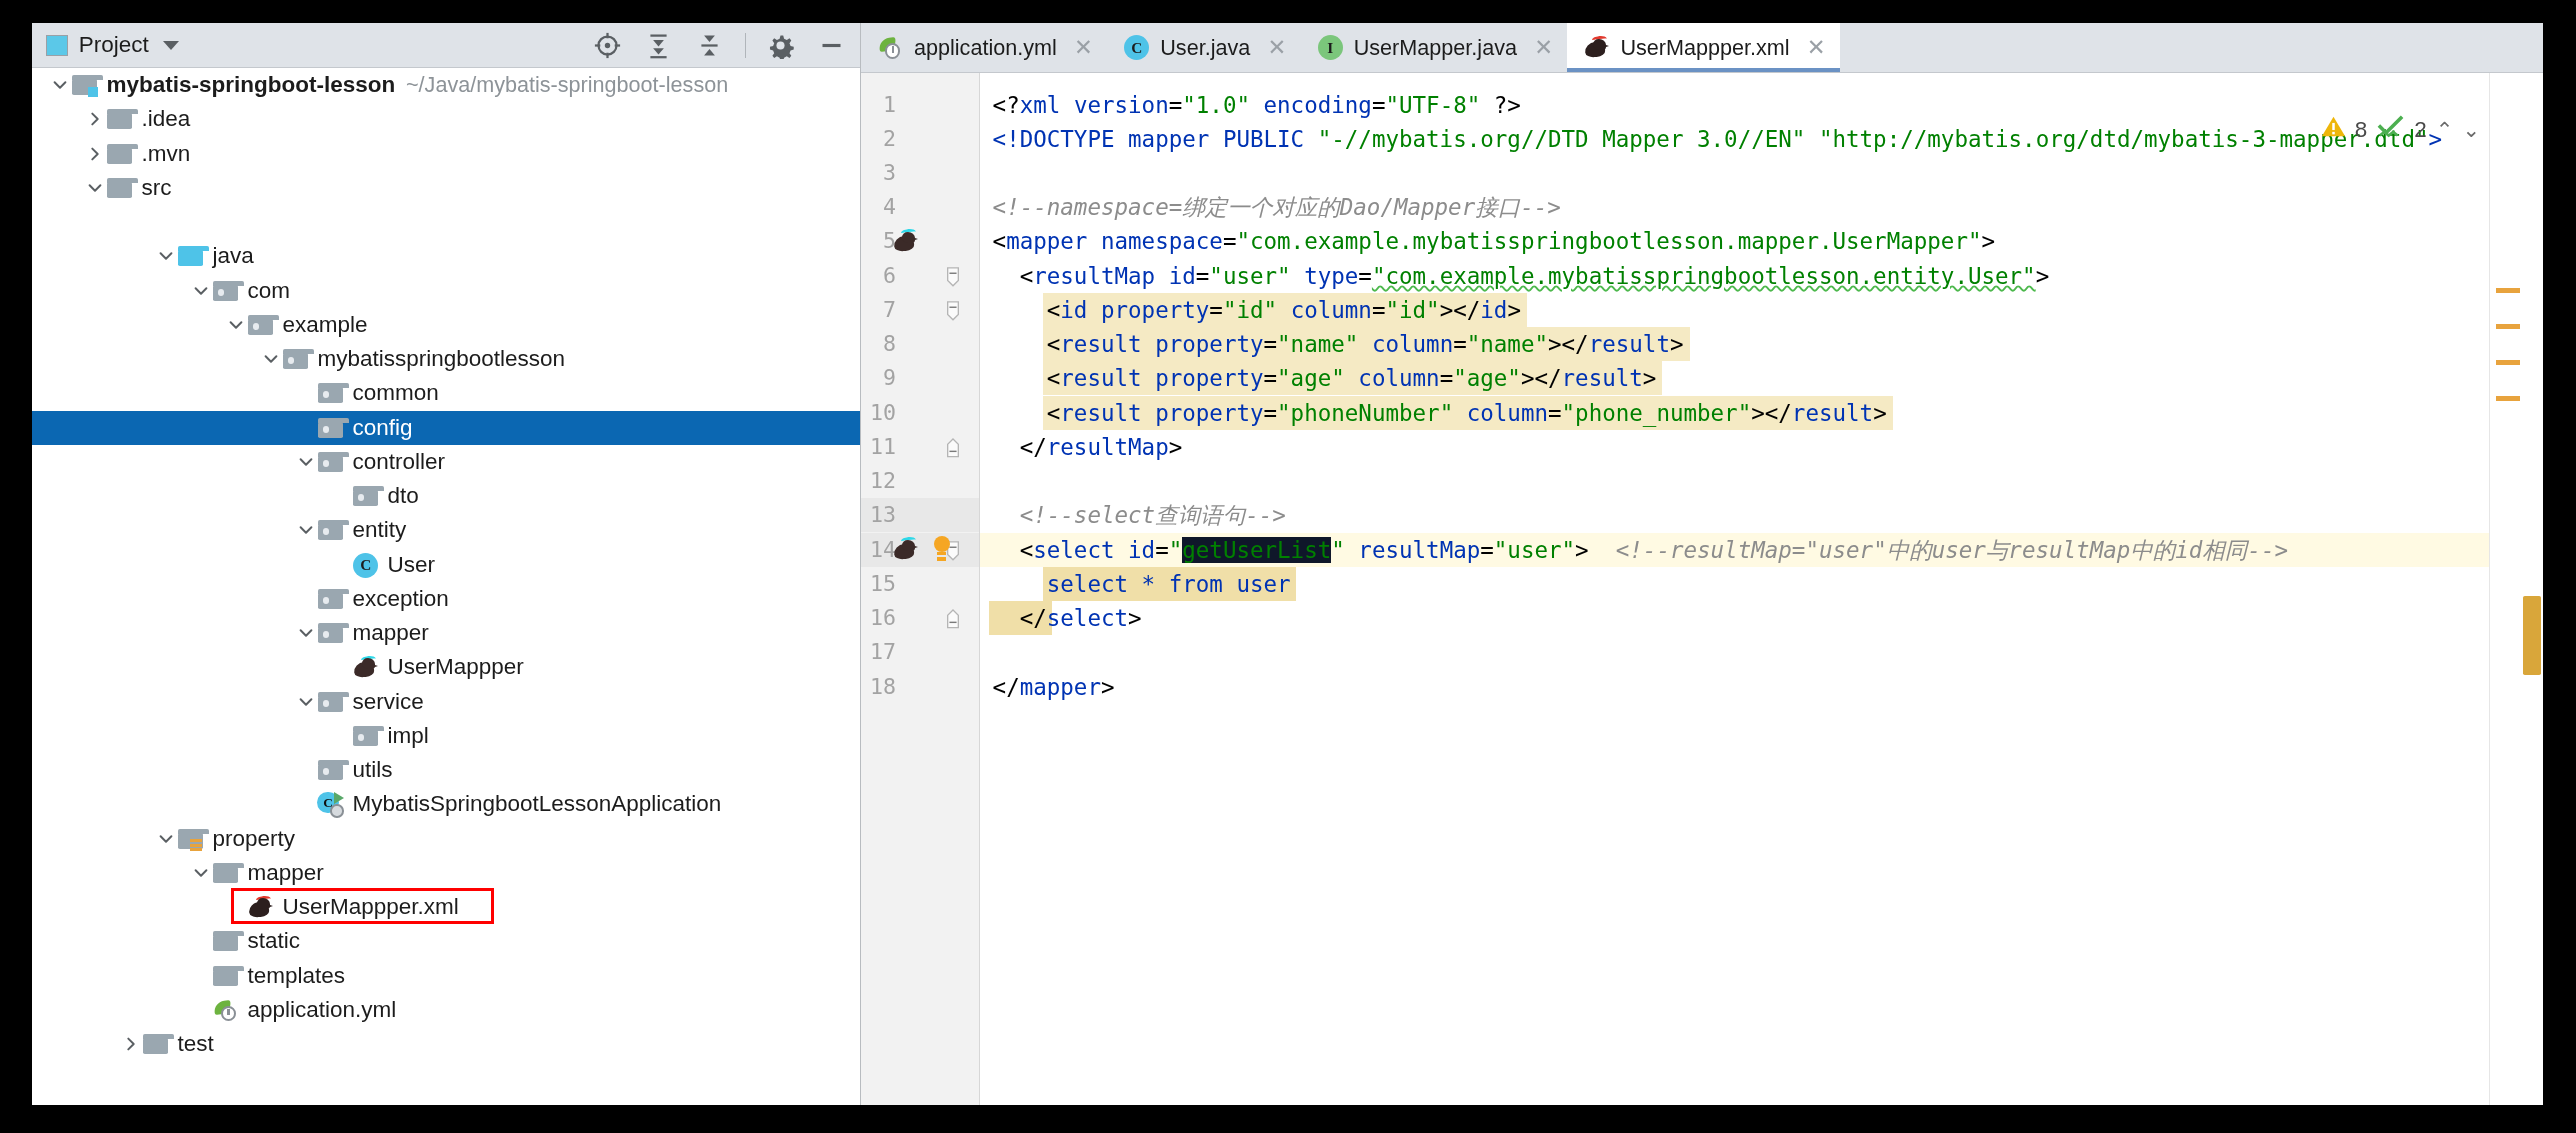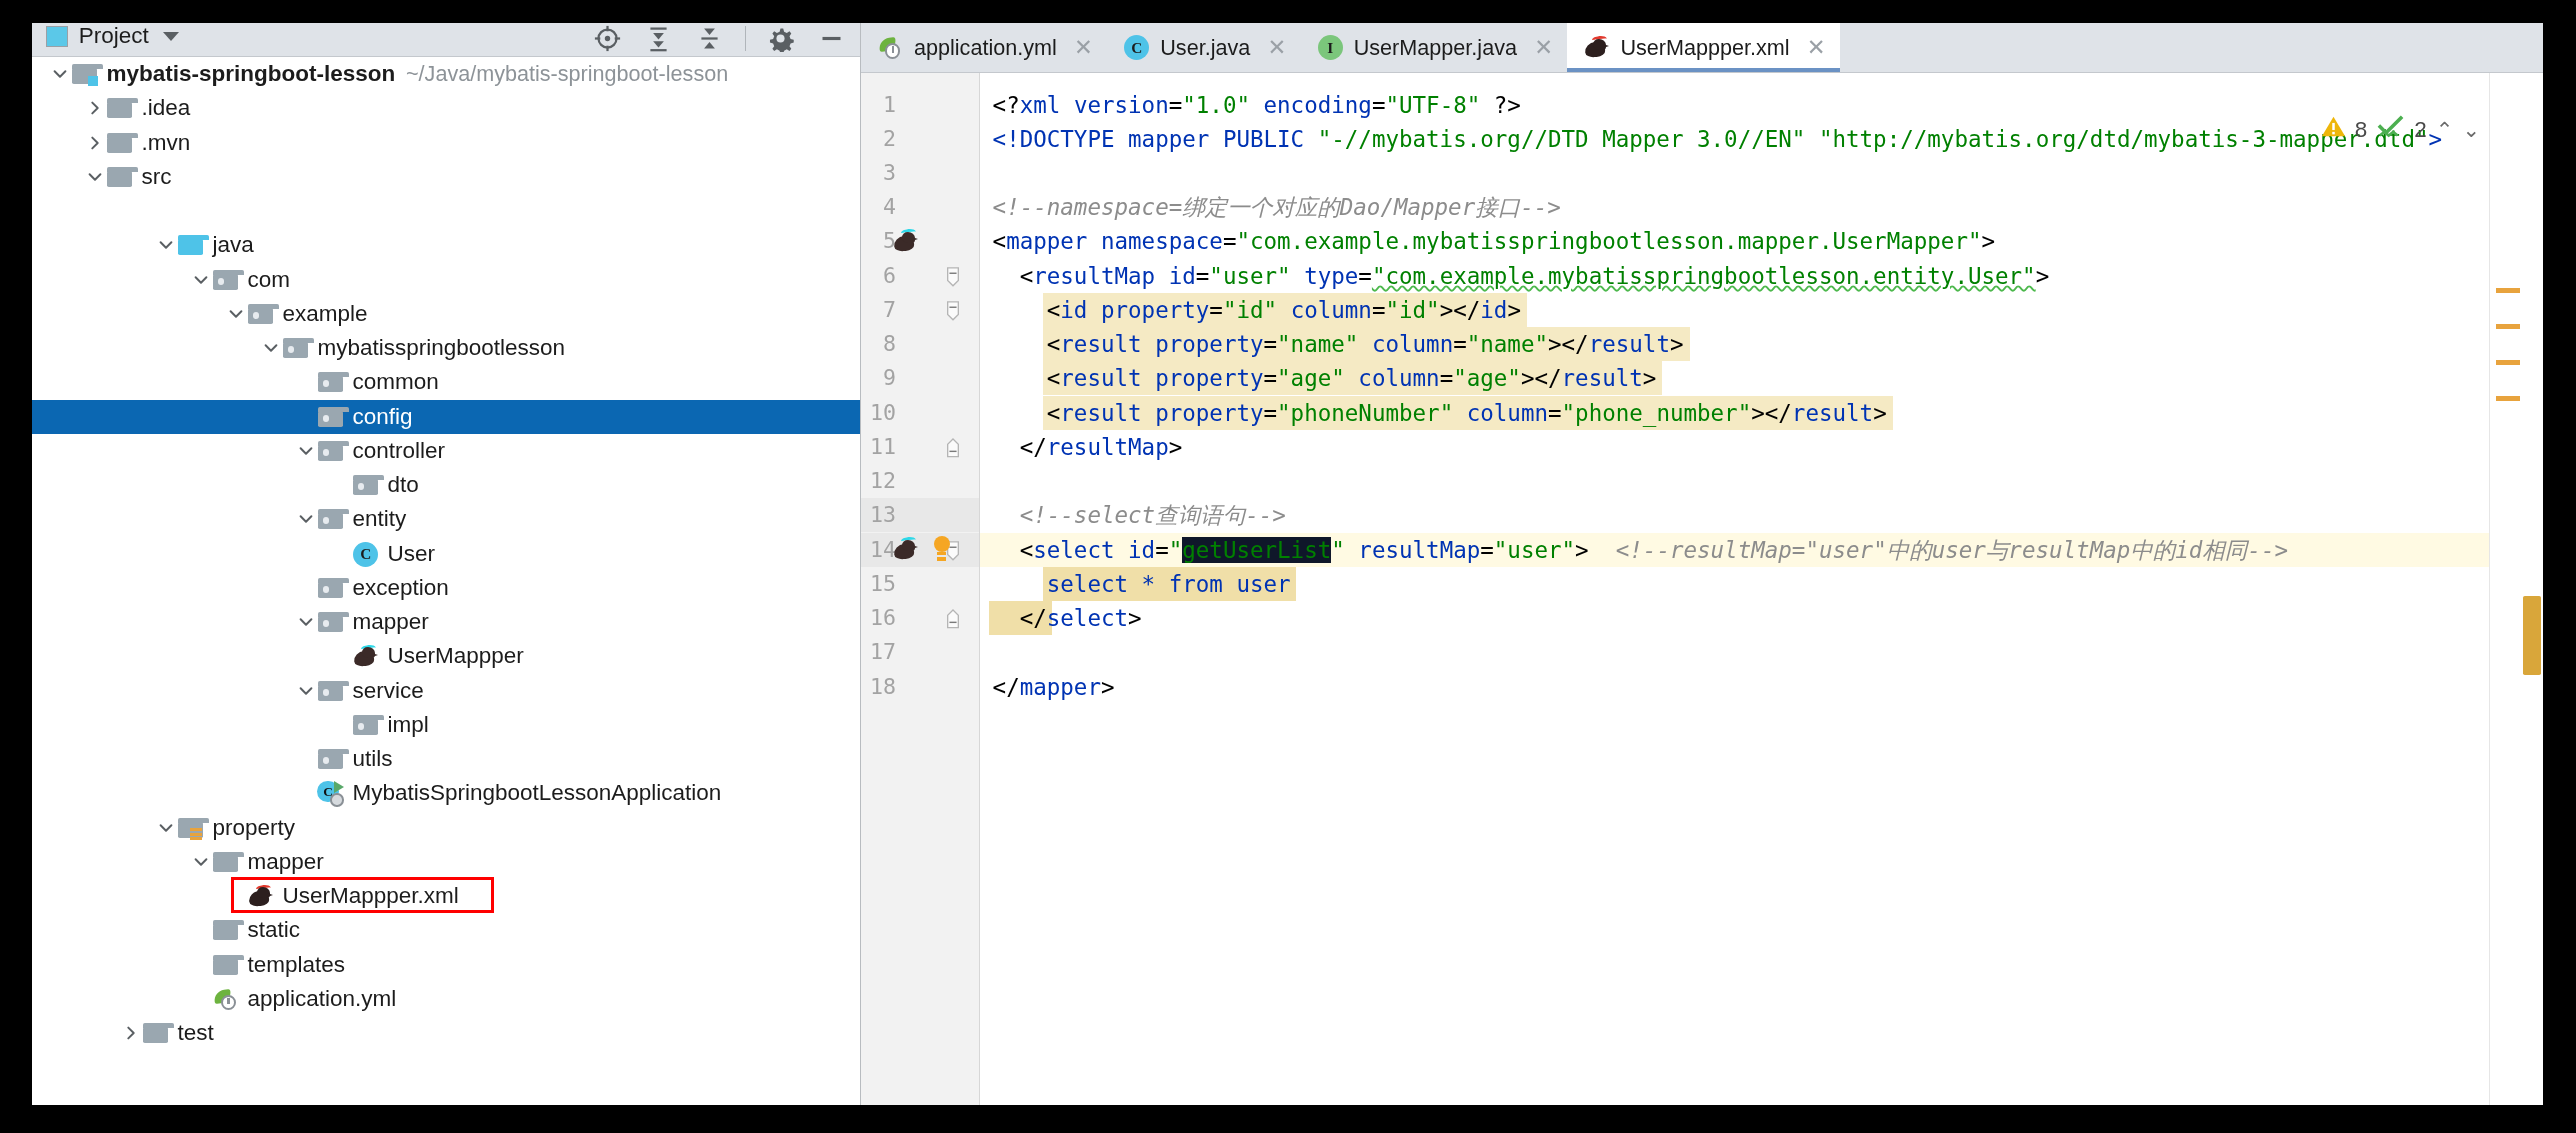--- a/index.html
+++ b/index.html
@@ -28,23 +28,23 @@
   .ide-body { display: flex; flex: 1; min-height: 0; }
 
   
   .project-panel {
     width: 829px;
     display: flex; flex-direction: column;
     background: #fff;
     border-right: 0.9px solid #b8bcc0;
   }
   .panel-header {
-    height: 34px;
+    height: 45px;
     background: #dfe3e8;
-    display: flex; align-items: flex-start;
+    display: flex; align-items: center;
     padding: 0 12.6px 0 14.4px;
     border-bottom: 0.9px solid #c4c8cd;
     flex: none;
   }
   .panel-title-group { display: flex; align-items: center; gap: 10.8px; }
   .panel-icon-project {
     width: 21.6px; height: 21.6px;
     border: 1.8px solid #9aa0a6;
     background: #5bc8e8;
     display: inline-block;

